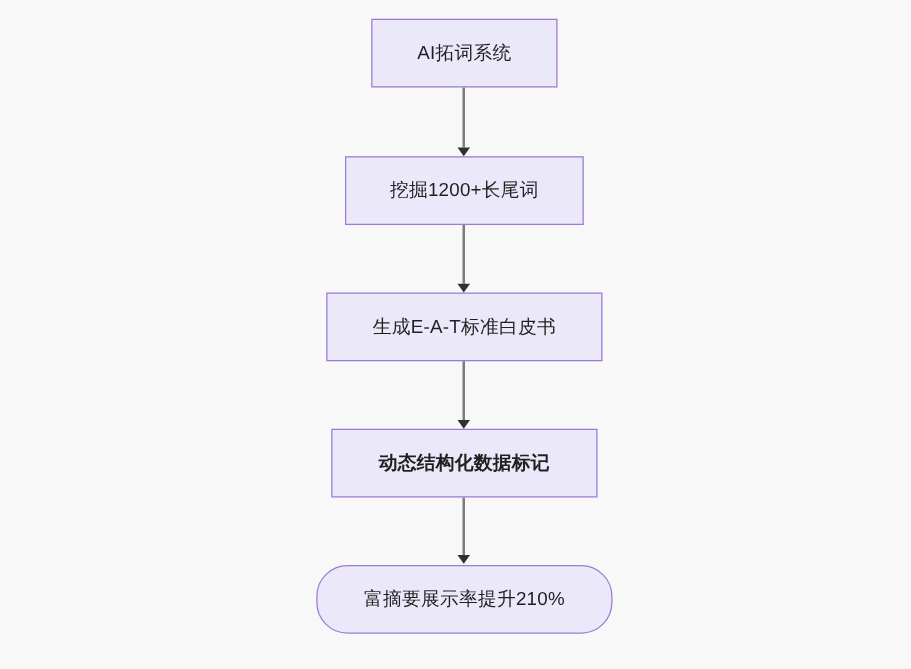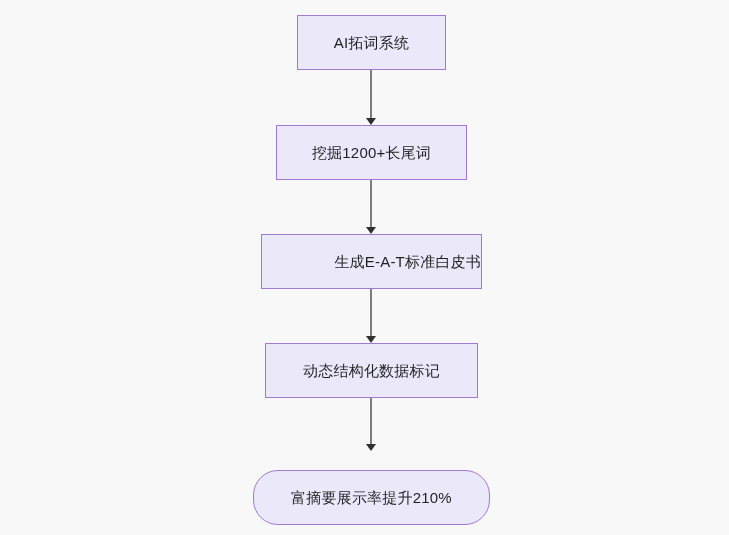--- a/index.html
+++ b/index.html
@@ -65,29 +65,29 @@
 <div id="flowchart">
 
   <div class="node" style="left:297px; top:15px; width:149px; height:55px;">
     <span class="node-label">AI拓词系统</span>
   </div>
 
   <div class="node" style="left:276px; top:125px; width:191px; height:55px;text-align:center;">
     <span class="node-label">挖掘1200+长尾词</span>
   </div>
 
-  <div class="node" style="left:261px; top:234px; width:221px; height:55px;justify-content:flex-end;">
+  <div class="node" style="left:261px; top:234px; width:221px; height:55px;">
     <span class="node-label">生成E-A-T标准白皮书</span>
   </div>
 
-  <div class="node" style="left:265px; top:343px; width:213px; height:55px;">
+  <div class="node" style="left:265px; top:343px; width:213px; height:55px;font-weight:bold;">
     <span class="node-label">动态结构化数据标记</span>
   </div>
 
-  <div class="node" style="left:253px; top:470px; width:237px; height:55px;border-radius:25px;">
+  <div class="node" style="left:253px; top:452px; width:237px; height:55px;border-radius:25px;">
     <span class="node-label">富摘要展示率提升210%</span>
   </div>
 
   <div class="edge" style="left:371px; top:70px; height:55px;">
     <div class="edge-line" style="height:48px;"></div>
     <div class="edge-arrow" style="top:48px;"></div>
   </div>
 
   <div class="edge" style="left:371px; top:180px; height:54px;">
     <div class="edge-line" style="height:47px;"></div>

